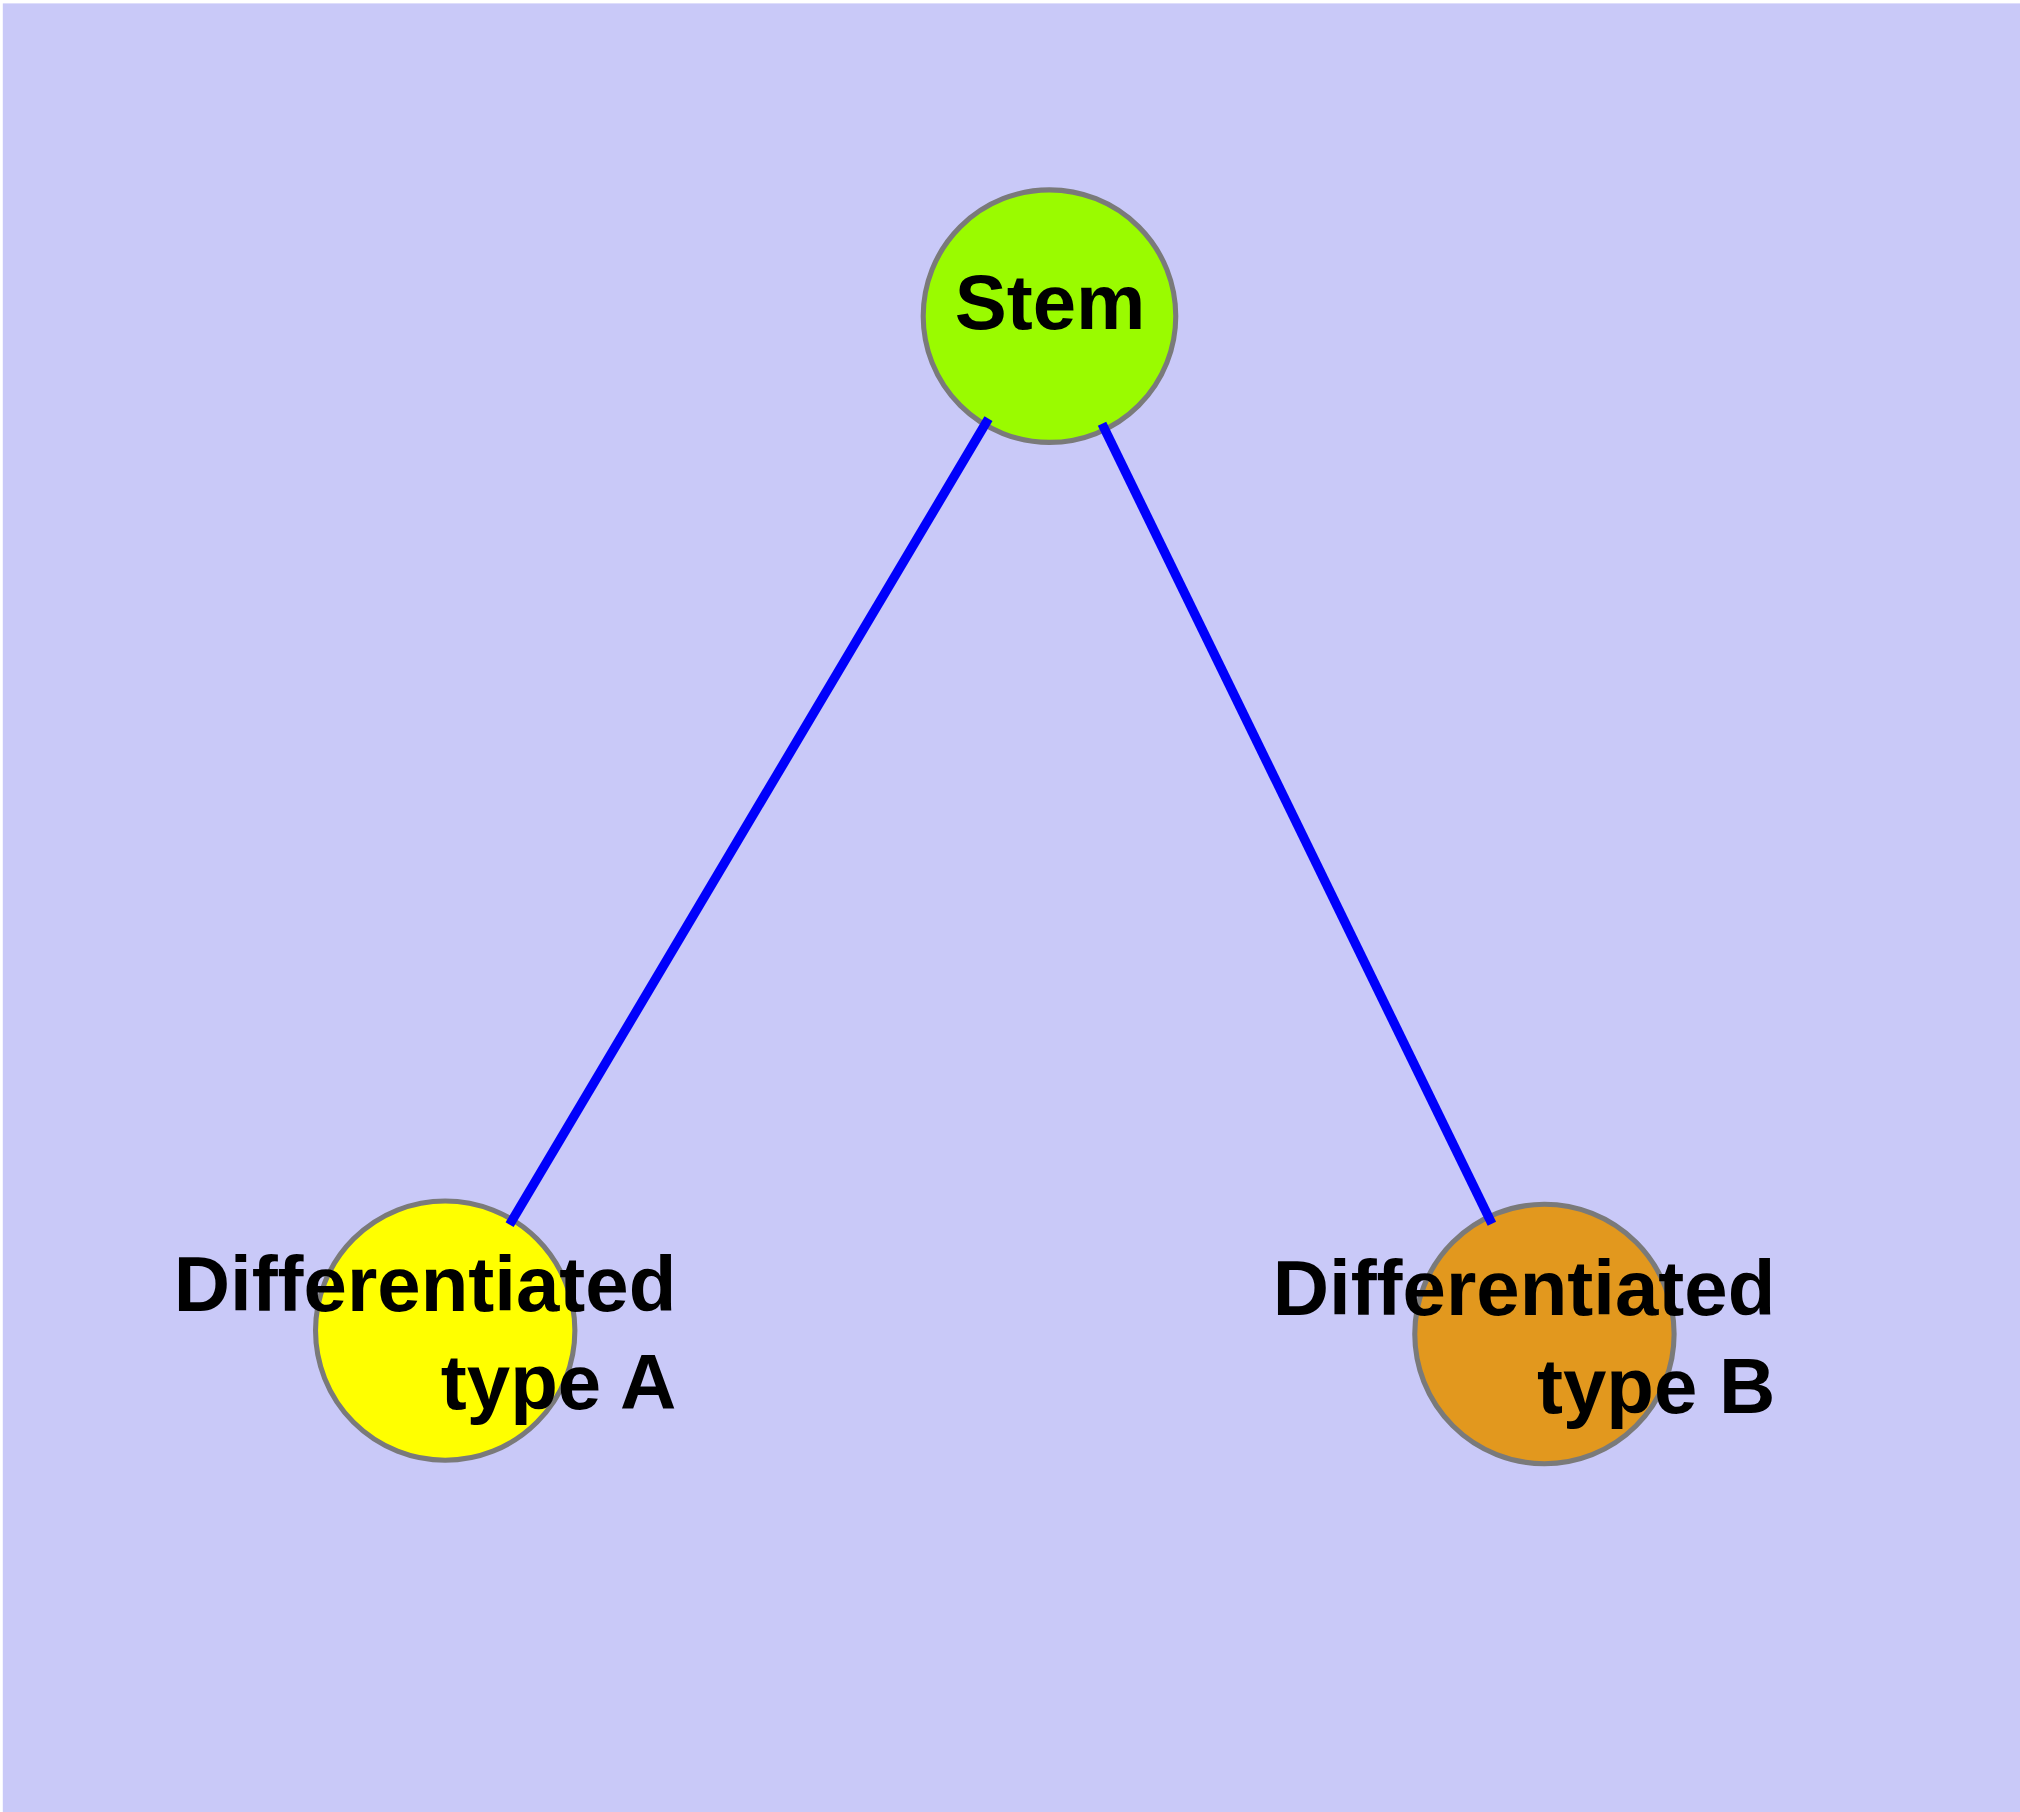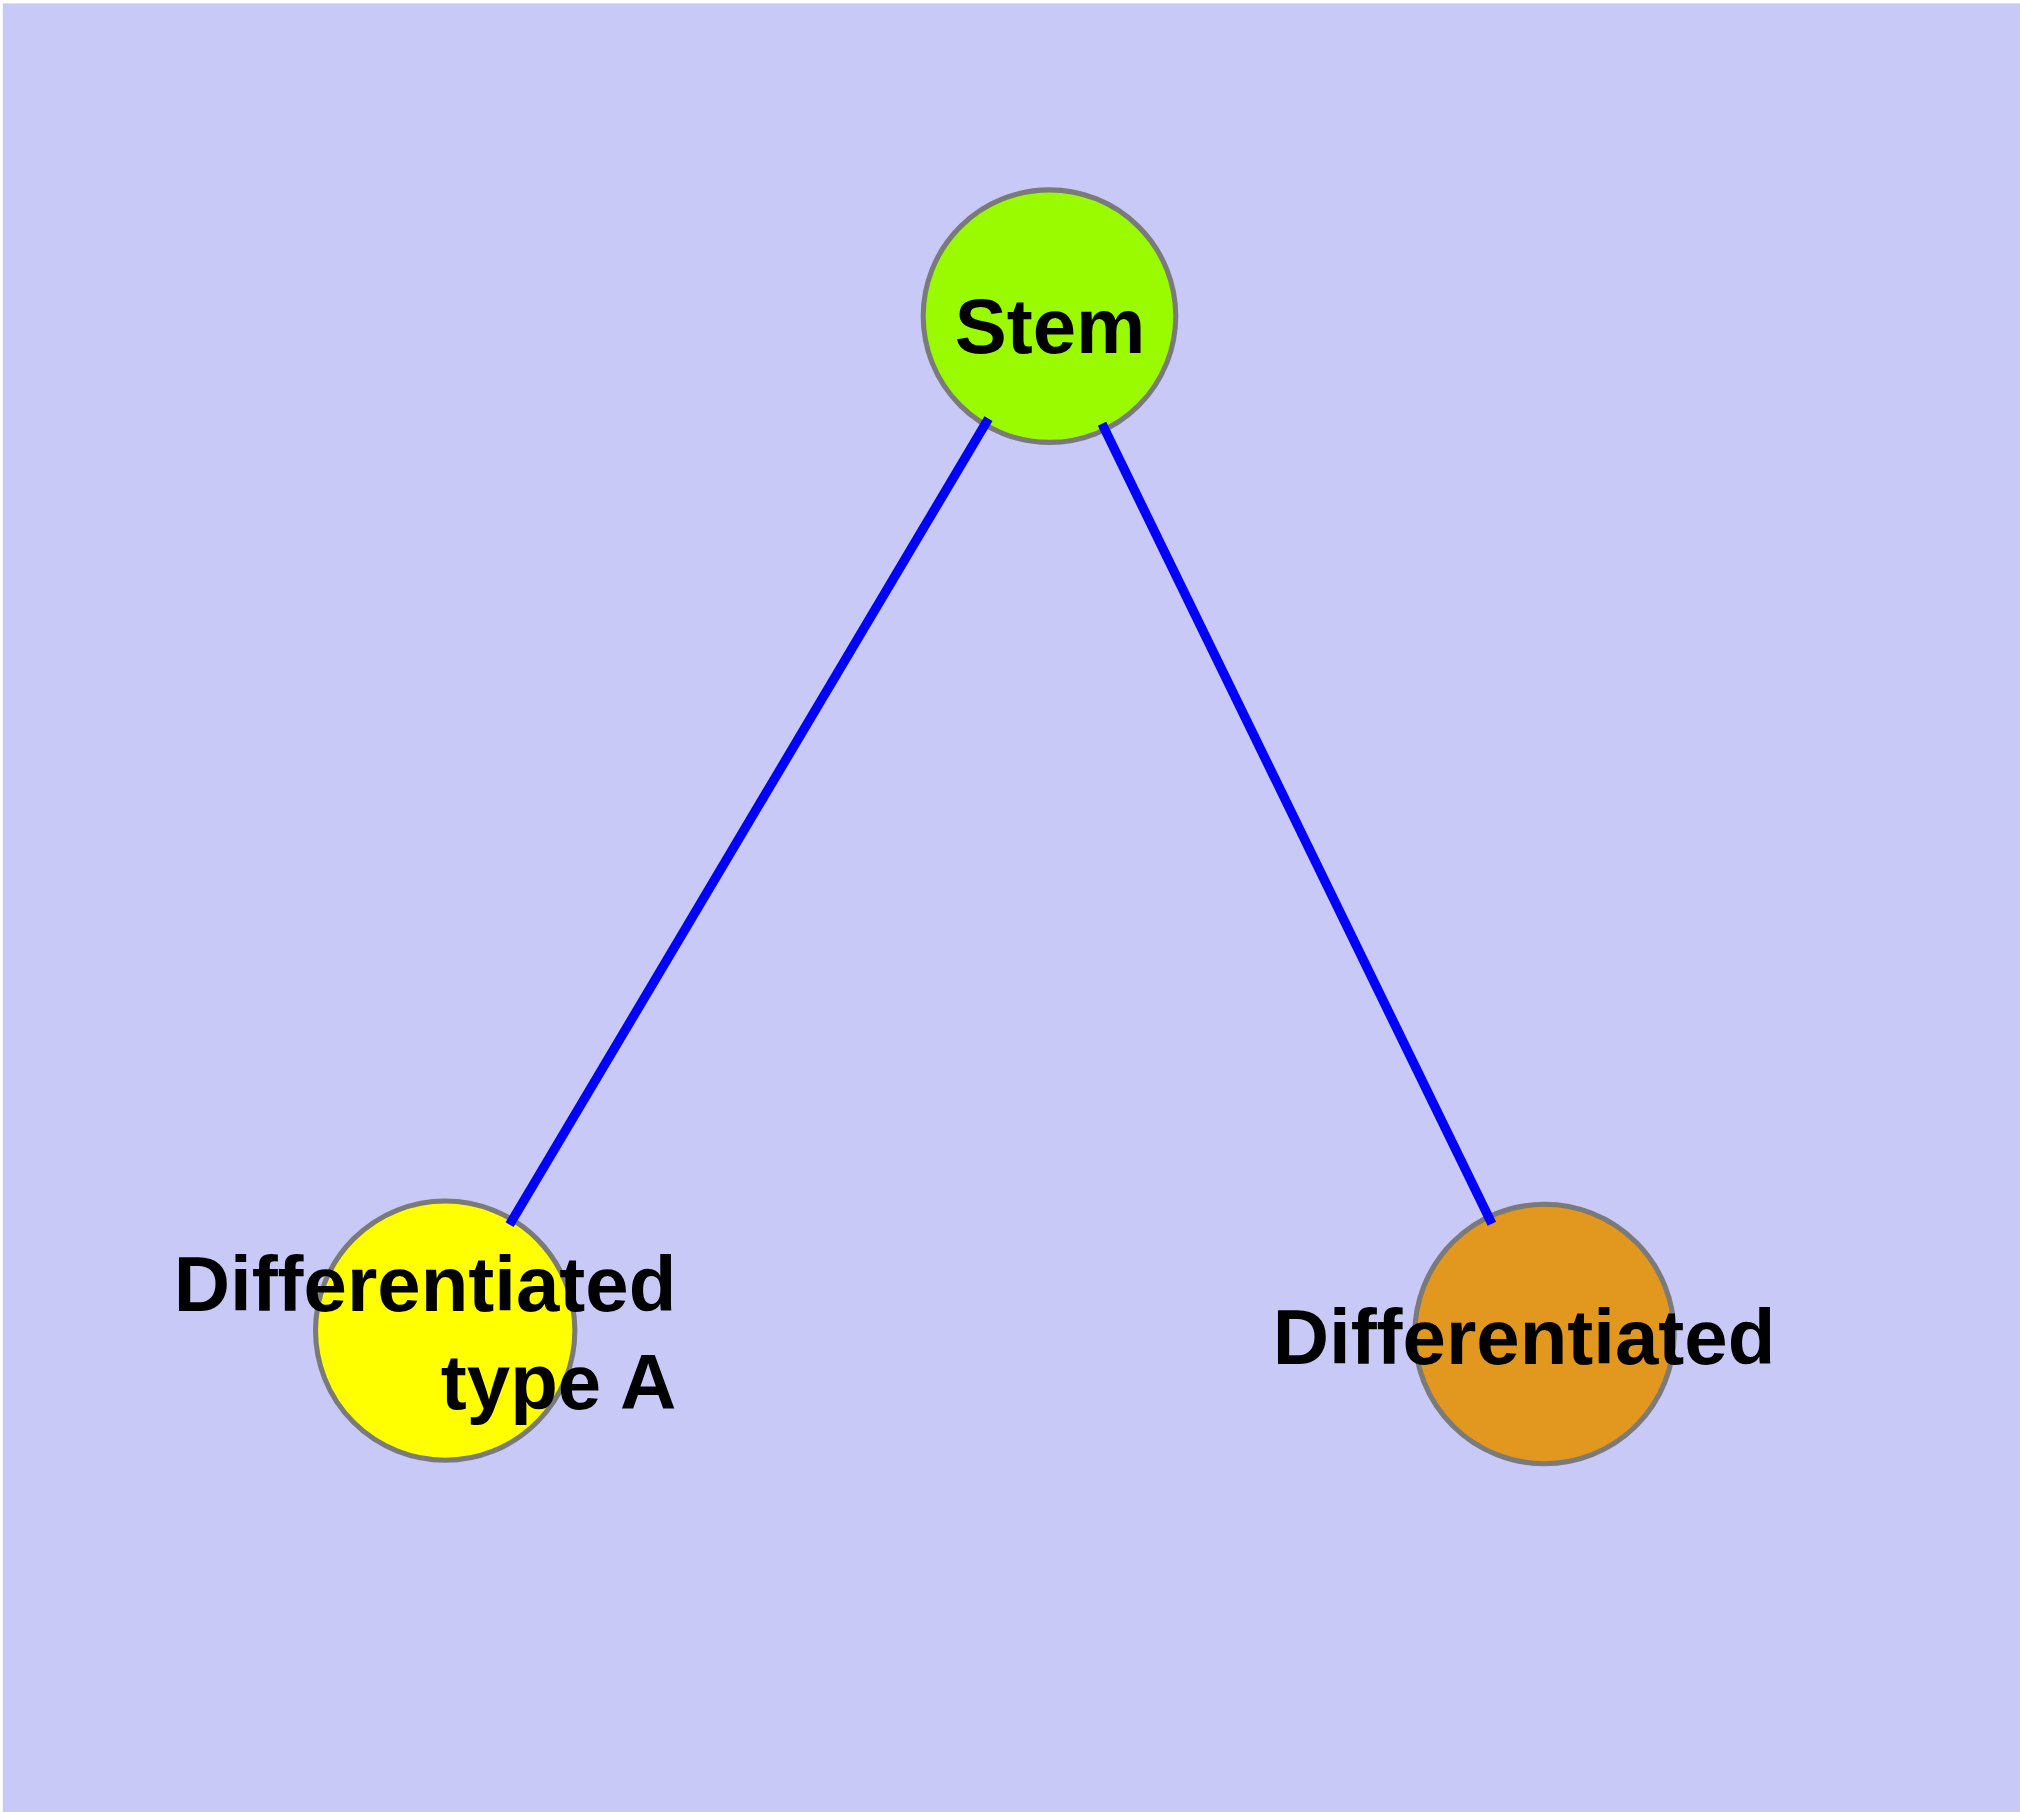--- a/index.html
+++ b/index.html
@@ -48,25 +48,26 @@
 
     <circle cx="525" cy="1570" r="153" stroke-width="6" fill="#FFFF00" stroke="#7A7A7A"></circle>
 
     <circle cx="1822" cy="1574" r="153" stroke-width="6" fill="#E2981E" stroke="#7A7A7A"></circle>
 
     <line x1="1166" y1="494" x2="601" y2="1445" stroke-width="11" stroke="#0000FB"></line>
 
     <line x1="1300" y1="500" x2="1760" y2="1444" stroke-width="11" stroke="#0000FB"></line>
   </svg>
 
-  <div class="node-label" style="left: 1050px; top: 326px;">Stem</div>
+  <div class="node-label" style="left: 1050px; top: 302px;">Stem</div>
 
   <div class="node-label" style="left: 425px; top: 1333px;">
     <span class="label-line">Differentiated</span>
     <span class="label-line">type A</span>
   </div>
 
   <div class="node-label" style="left: 1524px; top: 1337px;">
     <span class="label-line">Differentiated</span>
+    <span class="label-line">type B</span>
   </div>
 
 </div>
 
 
 </body></html>

